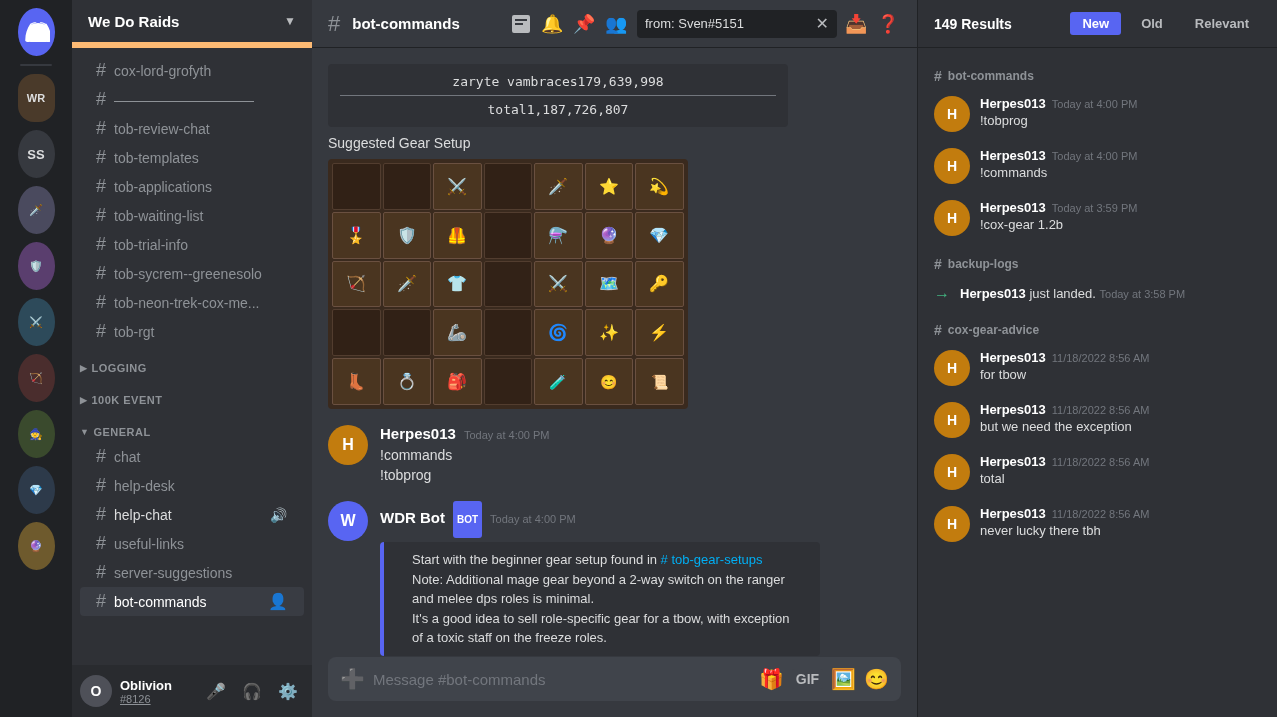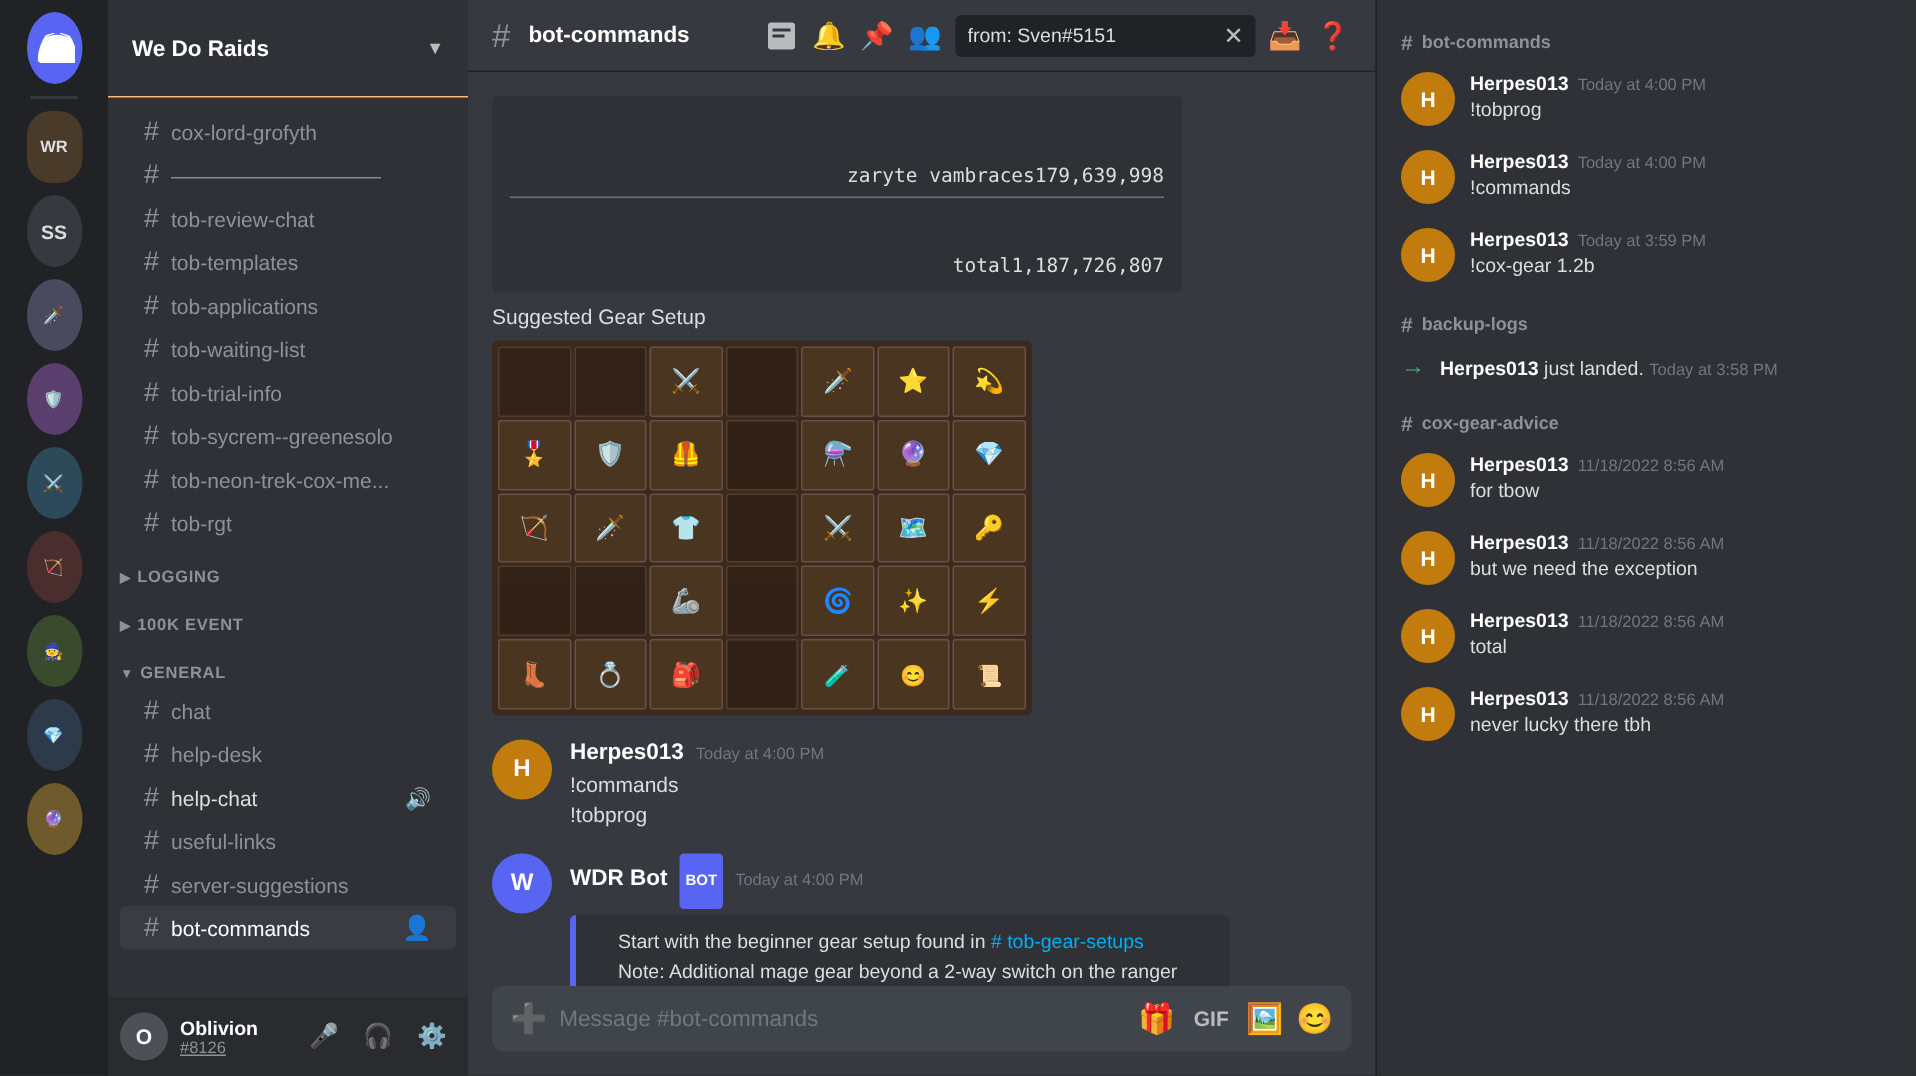--- a/index.html
+++ b/index.html
@@ -57,25 +57,25 @@
 
     
     .channel-sidebar {
       width: 240px;
       background: #2f3136;
       display: flex;
       flex-direction: column;
       flex-shrink: 0;
     }
     .sidebar-header {
-      height: 65px;
+      height: 48px;
       display: flex;
       align-items: center;
       padding: 0 16px;
-      border-bottom: 1px solid #fdba74;
+      border-bottom: 6px solid #fdba74;
       font-weight: 600;
       font-size: 15px;
       color: #fff;
       cursor: pointer;
       flex-shrink: 0;
     }
     .sidebar-header .chevron {
       margin-left: auto;
       color: #b9bbbe;
       font-size: 12px;
@@ -198,21 +198,21 @@
     .table-container {
       background: #2f3136;
       border-radius: 4px;
       padding: 8px 12px;
       font-family: monospace;
       font-size: 13px;
       color: #dcddde;
       max-width: 460px;
       margin-bottom: 8px;
     }
-    .table-row { display: flex; justify-content: flex-end; padding: 2px 0; margin-top: 36px; }
+    .table-row { display: flex; justify-content: center; padding: 2px 0; }
     .table-divider { border-top: 1px solid #72767d; margin: 4px 0; }
     .table-label { color: #dcddde; }
     .table-value { color: #dcddde; text-align: right; }
 
     .suggested-gear-title {
       color: #dcddde;
       font-size: 14px;
       margin-bottom: 8px;
     }
     .gear-image-placeholder {
@@ -658,20 +658,26 @@
         <span class="input-icon">🎁</span>
         <span class="input-icon" style="font-size:14px; font-weight:bold; background:#40444b; padding:2px 4px; border-radius:3px;">GIF</span>
         <span class="input-icon">🖼️</span>
         <span class="input-icon">😊</span>
       </div>
     </div>
   </div>
 </div>
 
 <div class="search-results">
+  <div class="search-results-header">
+    <span class="results-count">149 Results</span>
+    <button class="filter-btn active">New</button>
+    <button class="filter-btn inactive">Old</button>
+    <button class="filter-btn inactive">Relevant</button>
+  </div>
 
   <div class="search-results-list">
 
     <div class="result-section-header">
       <span class="hash">#</span>
       <span>bot-commands</span>
     </div>
 
     <div class="result-item">
       <div class="result-avatar av-herpes">H</div>

